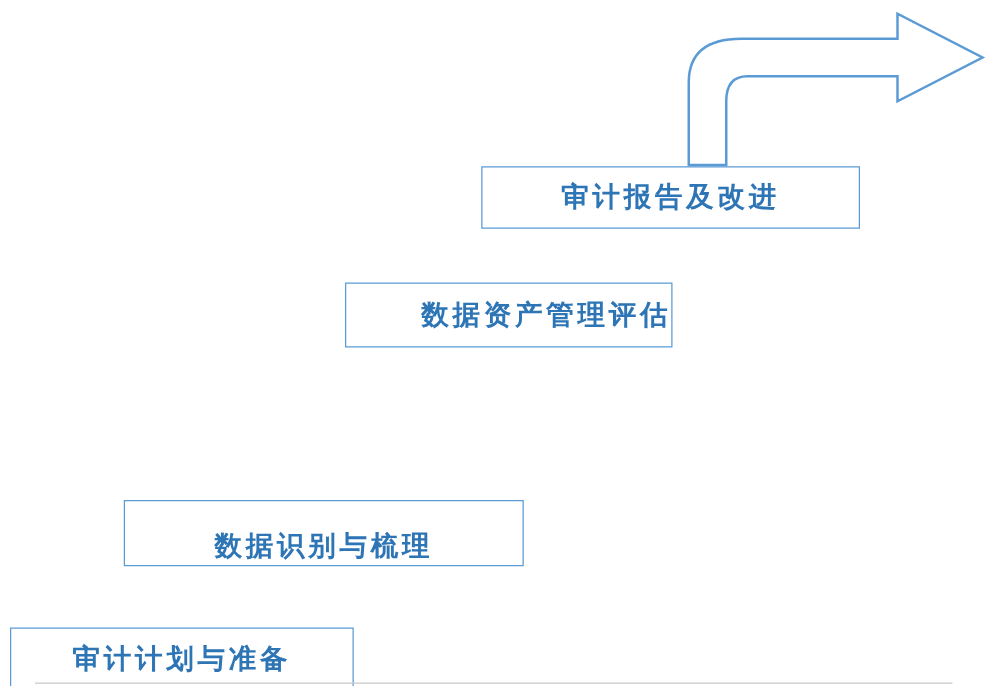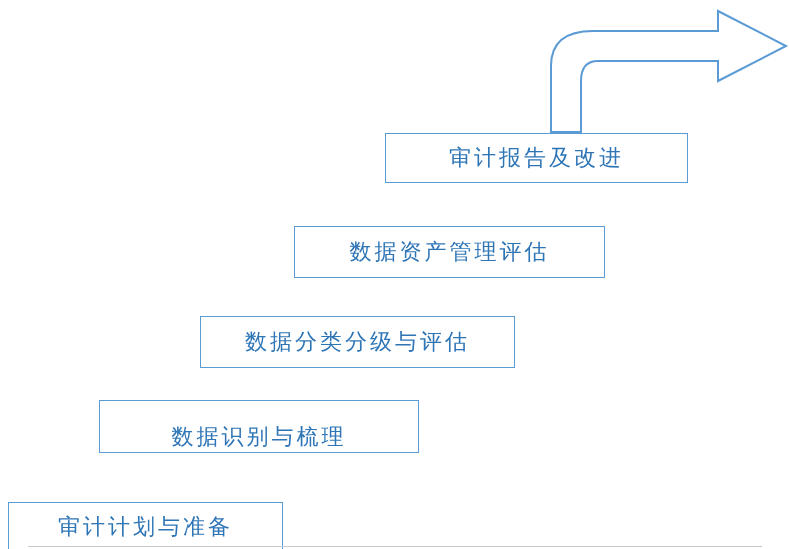--- a/index.html
+++ b/index.html
@@ -21,30 +21,30 @@
     overflow: hidden;
   }
   .step {
     position: absolute;
     background: #ffffff;
     border: 1.5px solid var(--box-border);
     display: flex;
     align-items: center;
     justify-content: center;
     color: var(--text);
-    font-weight: normal;
+    font-weight: bold;
     font-size: 22px;
     letter-spacing: 3px;
     white-space: nowrap;
   }
   
   .step-1 { left: 8px;   top: 486px; width: 275px; height: 49px; margin-top: 16px; }
   .step-2 { left: 99px;  top: 400px; width: 320px; height: 53px; align-items: flex-end; }
   .step-3 { left: 200px; top: 316px; width: 315px; height: 52px; }
-  .step-4 { left: 294px; top: 226px; width: 311px; height: 52px; }
+  .step-4 { left: 276px; top: 226px; width: 262px; height: 52px; justify-content: flex-end; }
   .step-5 { left: 385px; top: 133px; width: 303px; height: 50px; }
 
   .arrow-wrap {
     position: absolute;
     left: 543px;
     top: 6px;
     width: 246px;
     height: 130px;
   }
   .arrow-wrap svg { display: block; width: 100%; height: 100%; }
@@ -69,23 +69,20 @@
 <div class="canvas">
 
   <div class="step step-5">
     <span>审计报告及改进</span>
   </div>
 
   <div class="step step-4">
     <span>数据资产管理评估</span>
   </div>
 
-  <div class="step step-3">
-    <span>数据分类分级与评估</span>
-  </div>
 
   <div class="step step-2">
     <span>数据识别与梳理</span>
   </div>
 
   <div class="step step-1">
     <span>审计计划与准备</span>
   </div>
 
   <div class="arrow-wrap">

